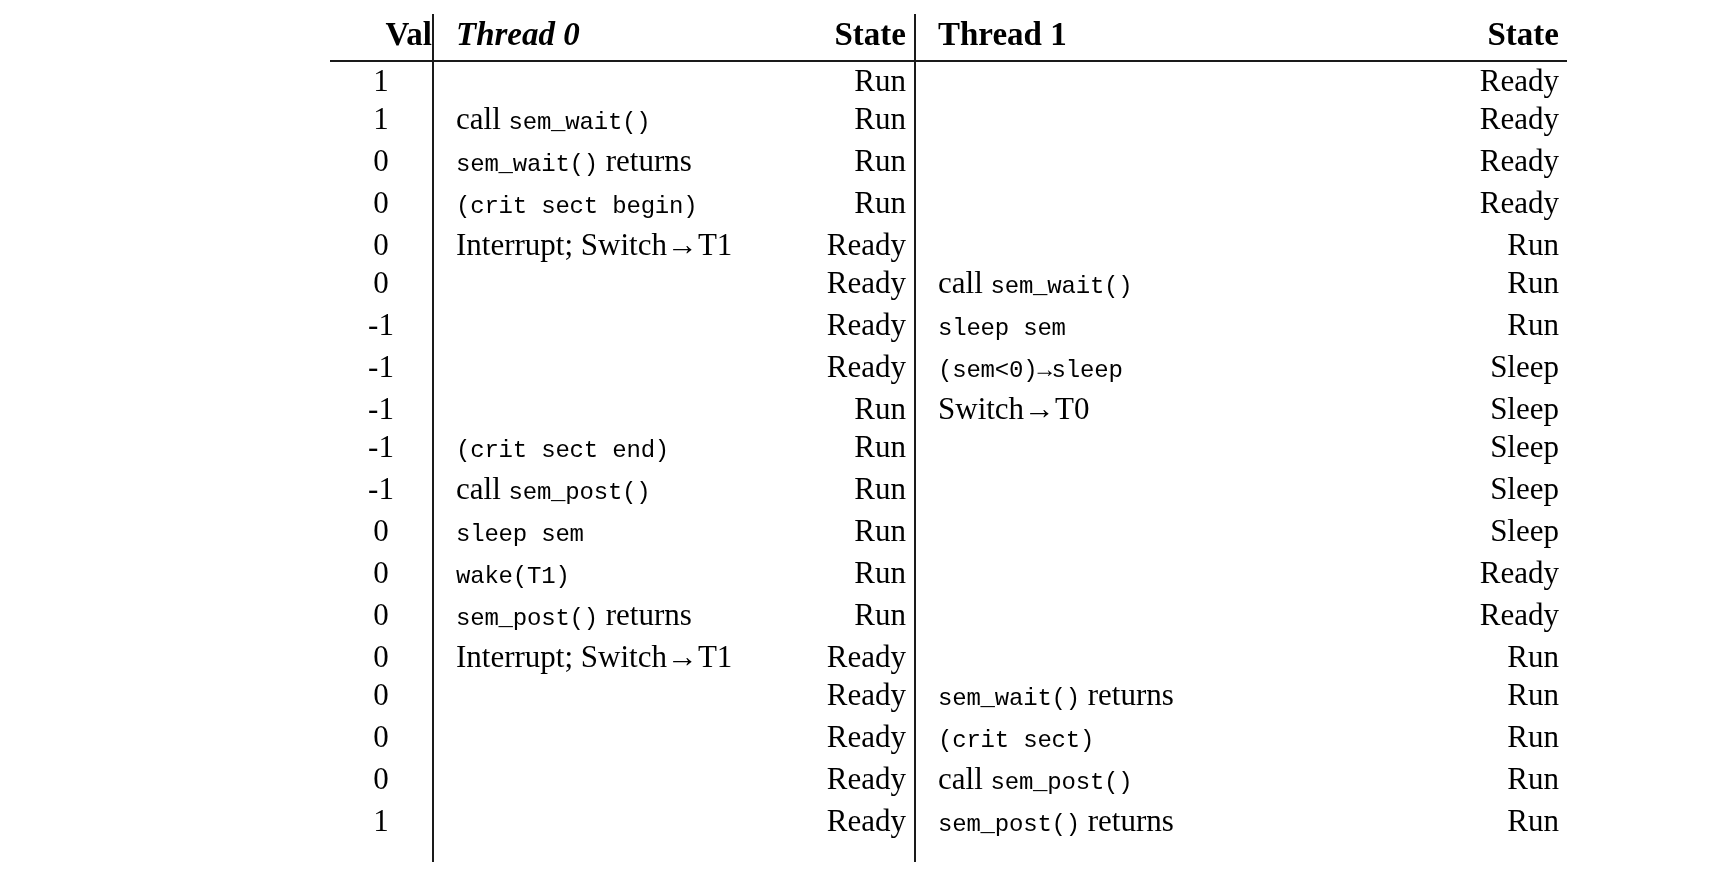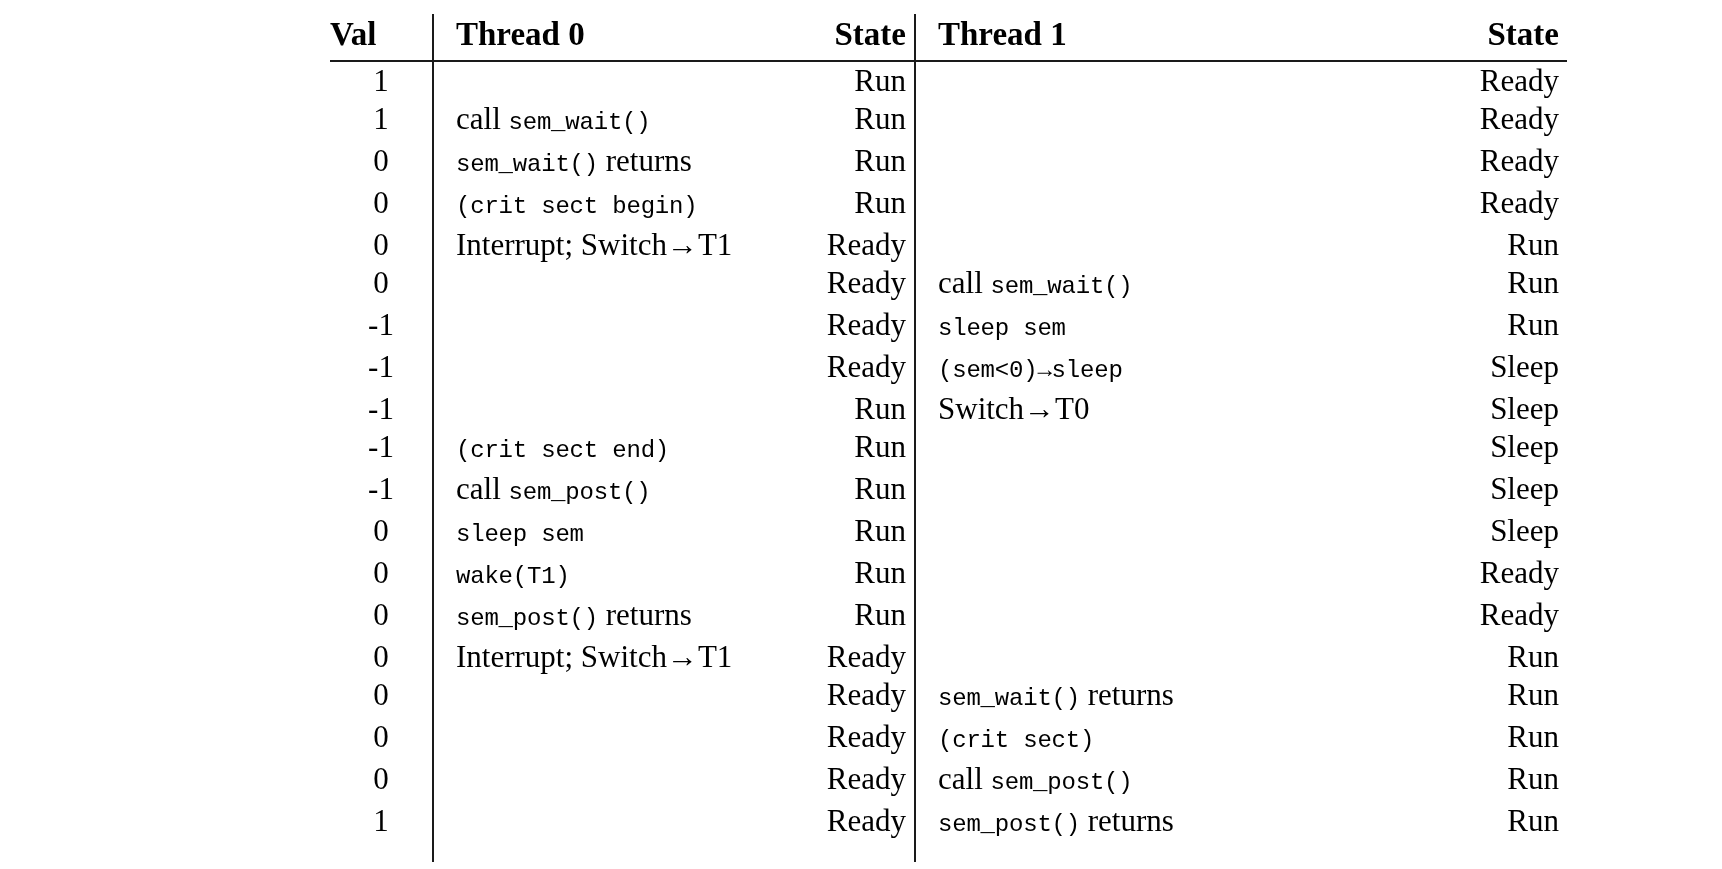--- a/index.html
+++ b/index.html
@@ -38,22 +38,22 @@
 
   
   thead th {
     font-weight: bold;
     font-size: 33px;
     line-height: 40px;
     padding: 0 0 6px 0;
     vertical-align: bottom;
     white-space: nowrap;
   }
-  th.h-val  { text-align: left; }
-  th.h-t0   { text-align: left;  padding-left: 22px; }
+  th.h-val  { text-align: right; }
+  th.h-t0   { text-align: left;  padding-left: 22px; font-style: italic; }
   th.h-st0  { text-align: right; padding-right: 8px; }
   th.h-t1   { text-align: left;  padding-left: 22px; }
   th.h-st1  { text-align: right; padding-right: 8px; }
 
   
   thead tr { border-bottom: 2.2px solid #1a1a1a; }
 
   
   tbody td {
     font-size: 31px;

